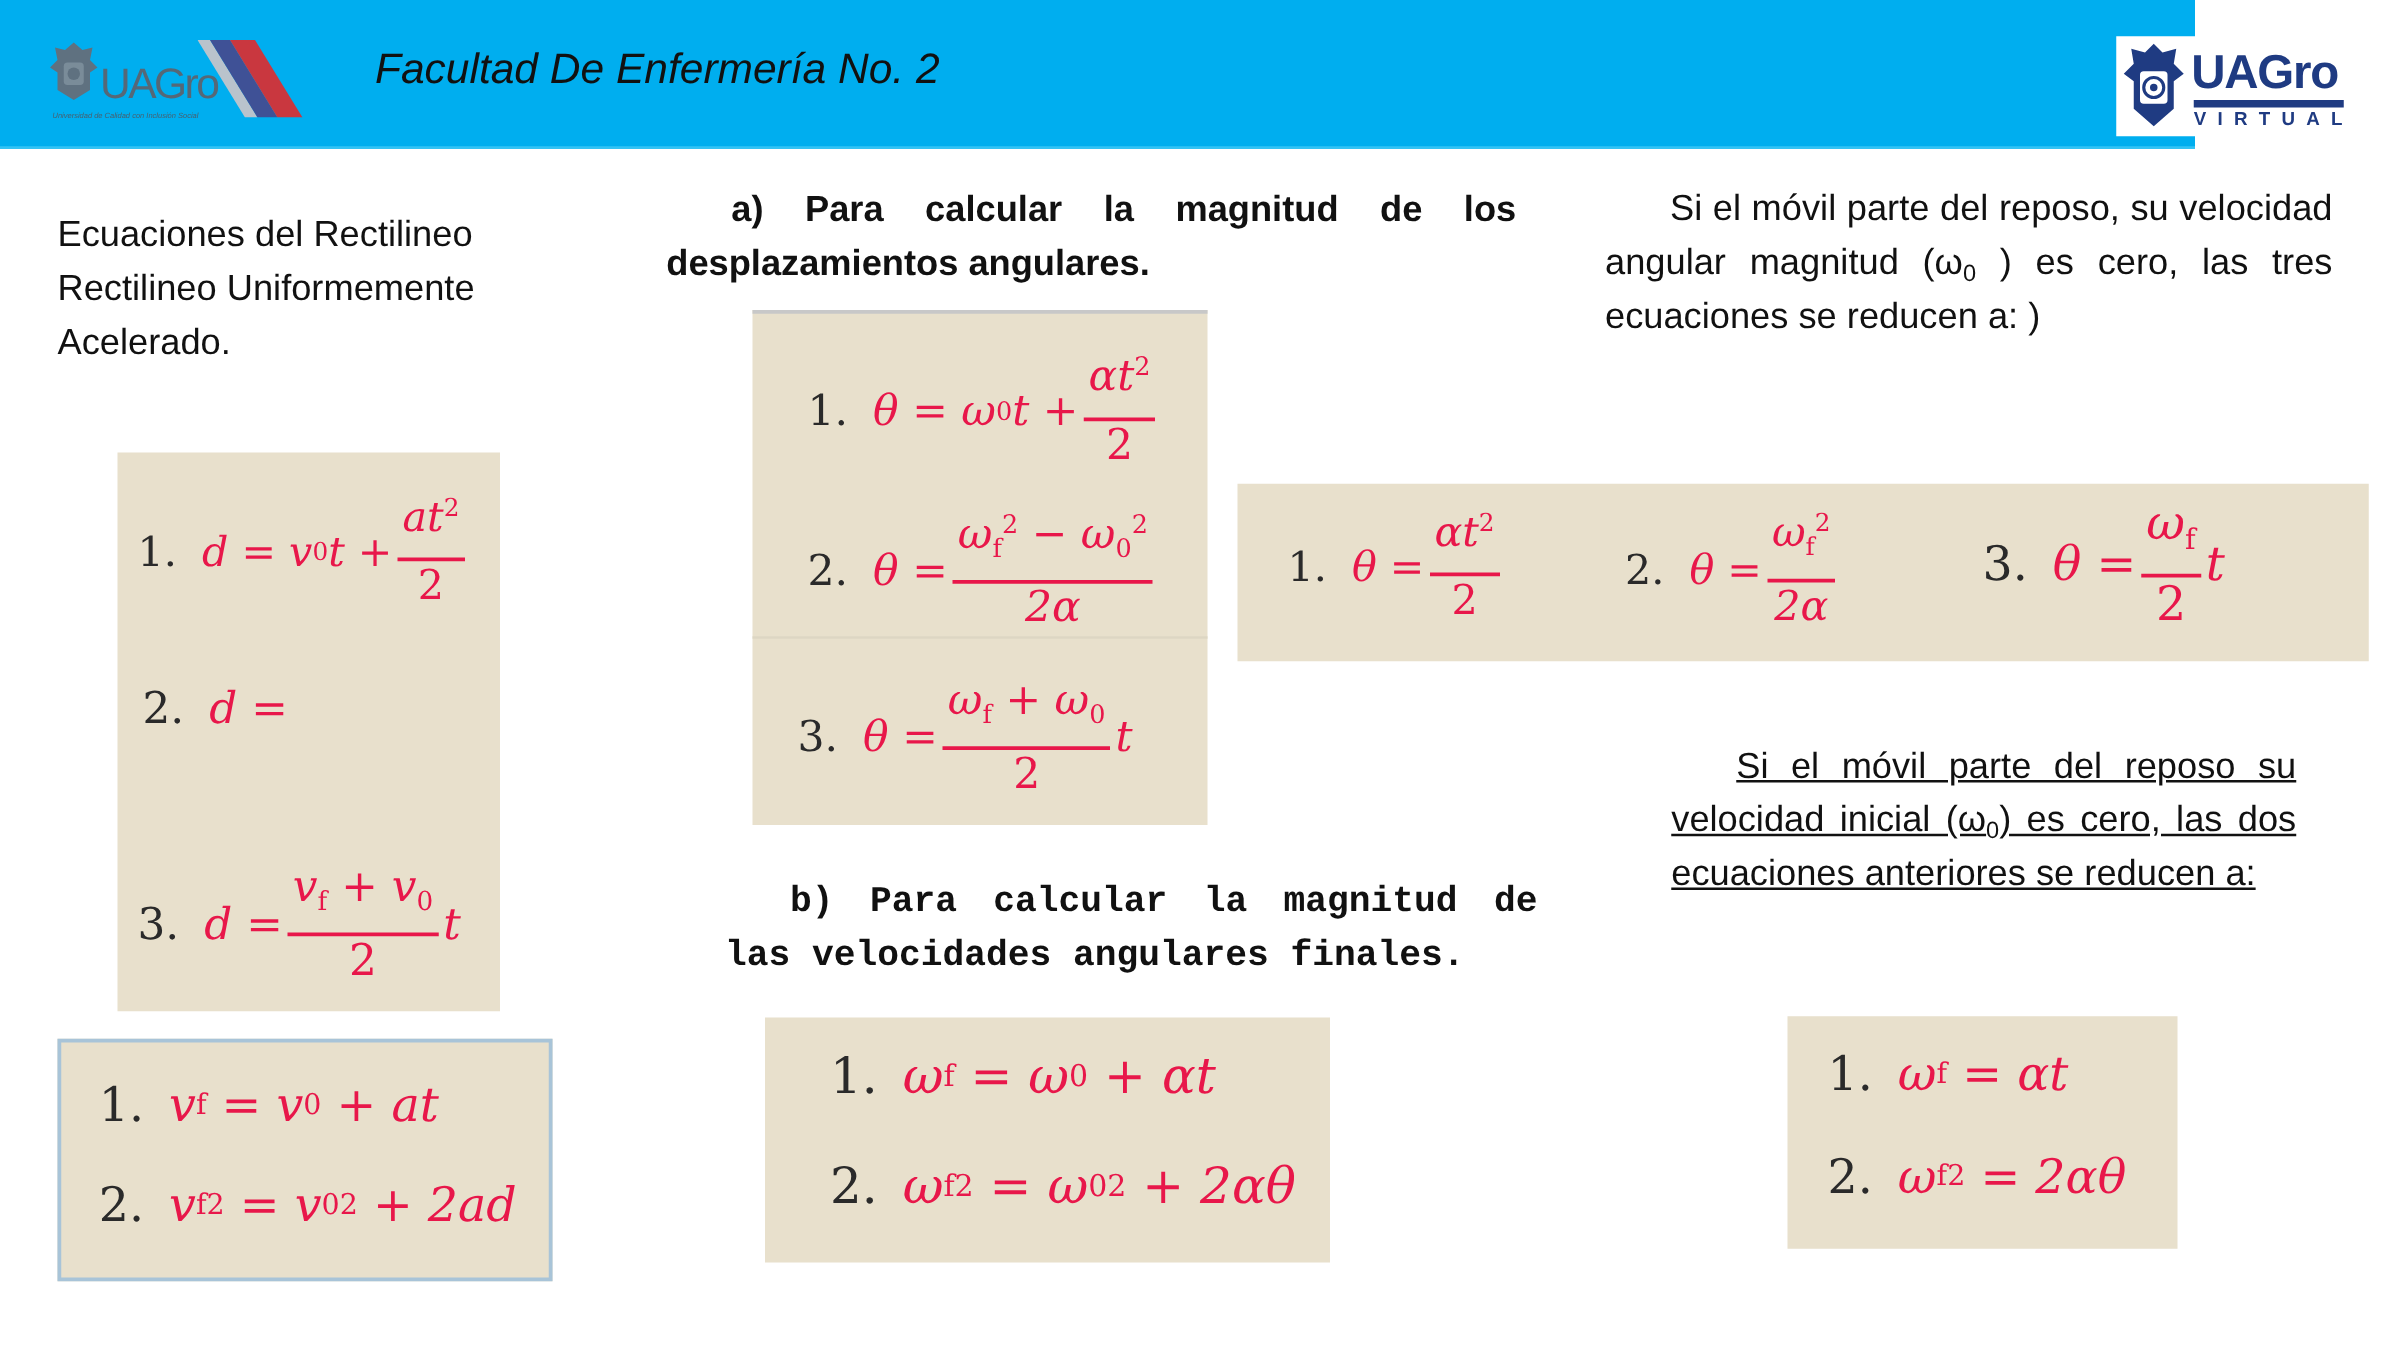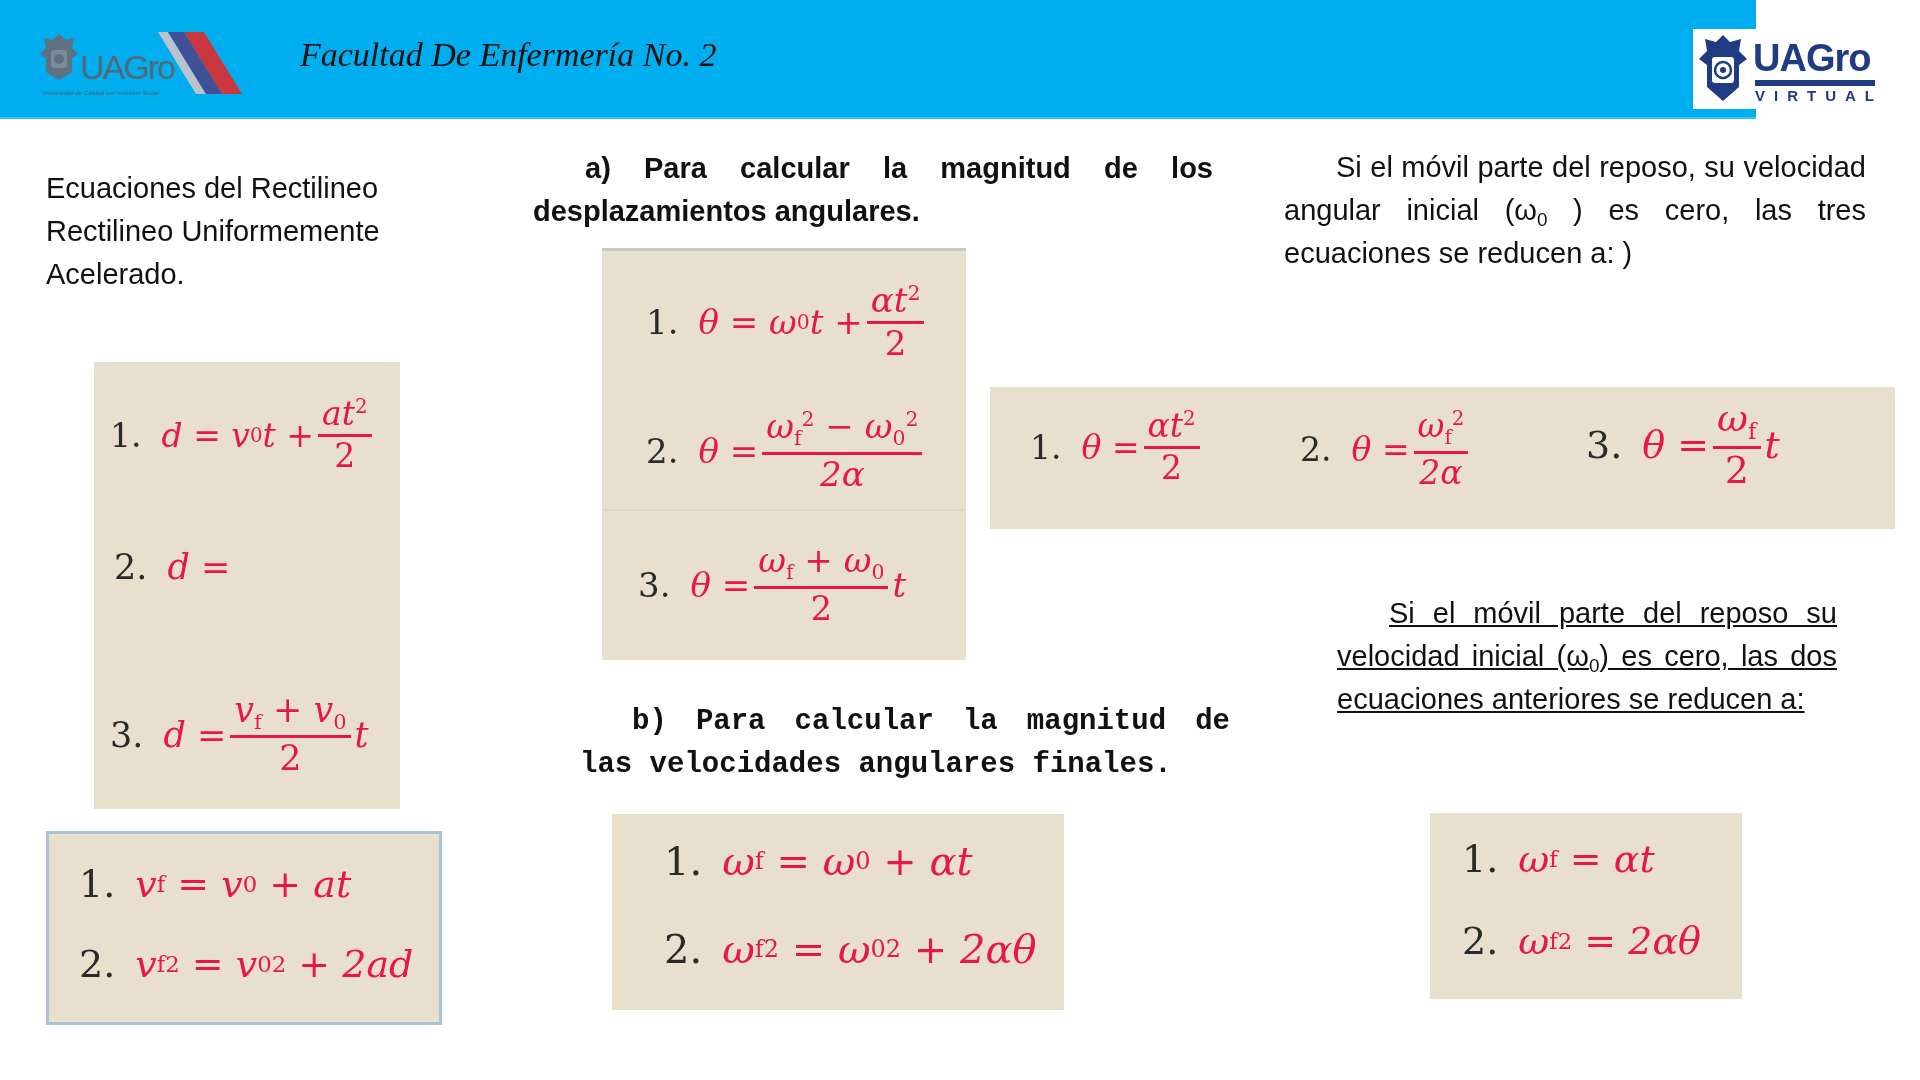--- a/index.html
+++ b/index.html
@@ -6,21 +6,21 @@
     html, body { width: 1920px; height: 1080px; overflow: hidden; background: #ffffff; }
     body { position: relative; font-family: "Liberation Sans", sans-serif; color: #111; }
 
     
     .header { position: absolute; left: 0; top: 0; width: 1756px; height: 119px; background: #00AEEF; border-bottom: 2px solid #33c3f5; }
     .logo-left { position: absolute; left: 38px; top: 28px; width: 210px; height: 70px; }
     .logo-left .crest { position: absolute; left: 0; top: 4px; width: 42px; height: 50px; }
     .logo-left .wordmark { position: absolute; left: 42px; top: 20px; font-family: "Liberation Sans", sans-serif; font-size: 34px; color: #556877; letter-spacing: -2px; }
     .logo-left .tagline { position: absolute; left: 4px; top: 62px; font-size: 6px; color: #47606f; font-style: italic; white-space: nowrap; }
     .logo-left .stripes { position: absolute; left: 120px; top: 4px; width: 90px; height: 62px; }
-    .header-title { position: absolute; left: 300px; top: 36px; font-family: Liberation Serif, serif; font-style: italic; font-size: 34px; color: #111; }
+    .header-title { position: absolute; left: 300px; top: 36px; font-family: Liberation Sans, sans-serif; font-style: italic; font-size: 34px; color: #111; }
     .logo-right { position: absolute; left: 1693px; top: 29px; width: 188px; height: 80px; background: #ffffff; }
     .logo-right .crest { position: absolute; left: 4px; top: 4px; width: 52px; height: 72px; }
     .logo-right .wordmark { position: absolute; left: 60px; top: 8px; font-family: "Liberation Sans", sans-serif; font-weight: bold; font-size: 38px; color: #1f3b82; letter-spacing: -1px; }
     .logo-right .sub-small { position: absolute; left: 62px; top: 51px; width: 120px; height: 6px; background: #1f3b82; }
     .logo-right .virtual { position: absolute; left: 62px; top: 58px; font-family: "Liberation Sans", sans-serif; font-weight: bold; font-size: 15px; letter-spacing: 9px; color: #1f3b82; }
 
     
     .text-block { position: absolute; font-family: "Liberation Sans", sans-serif; font-size: 29px; line-height: 43px; color: #111; }
     .bold { font-weight: bold; }
     .justify { text-align: justify; text-align-last: left; }
@@ -29,21 +29,21 @@
 
     
     .fbox { position: absolute; background: #E8E0CC; }
     .fbox.bordered { border: 3px solid #a8c4d8; }
     .fbox.topline { border-top: 3px solid #c8c8c8; }
     .eq { position: absolute; display: flex; align-items: center; white-space: nowrap; font-family: "DejaVu Serif", serif; }
     .num { color: #2a2a2a; font-family: "DejaVu Serif", serif; margin-right: 20px; }
     .math { color: #E8174A; font-family: "DejaVu Serif", serif; font-style: italic; display: inline-flex; align-items: center; }
     .math .up { font-style: normal; }
     .frac { display: inline-flex; flex-direction: column; align-items: center; margin: 0 4px; vertical-align: middle; }
-    .frac .n { padding: 0 4px 2px; border-bottom: 3px solid #E8174A; line-height: 1.05; }
+    .frac .n { padding: 0 4px 14px; border-bottom: 3px solid #E8174A; line-height: 1.05; }
     .frac .d { padding-top: 2px; line-height: 1.05; font-style: normal; }
     .sub { font-size: 0.6em; vertical-align: -0.35em; font-style: normal; }
     .sup { font-size: 0.6em; vertical-align: 0.6em; font-style: normal; }
     .divider { position: absolute; left: 0; right: 0; height: 2px; background: #ddd6c3; }
   </style>
 </head>
 <body>
 
 <div class="header">
   <div class="logo-left">
@@ -169,21 +169,21 @@
   </div>
   <div class="eq" style="left:52px; top:112px; font-size:40px;">
     <span class="num">2.</span>
     <span class="math">
       <span>ω</span><span class="sub">f</span><span class="sup">2</span>&nbsp;<span class="up">=</span>&nbsp;<span>ω</span><span class="sub">0</span><span class="sup">2</span>&nbsp;<span class="up">+</span>&nbsp;<span>2αθ</span>
     </span>
   </div>
 </div>
 
 <div class="text-block justify indent" style="left:1284px; top:146px; width:582px;">
-  <span>Si el móvil parte del reposo, su velocidad angular inicial (ω</span><sub class="s">0</sub><span> ) es cero, las tres ecuaciones se reducen a: )</span>
+  <span>Si el móvil parte del reposo, su velocidad angular magnitud (ω</span><sub class="s">0</sub><span> ) es cero, las tres ecuaciones se reducen a: )</span>
 </div>
 
 <div class="fbox" style="left:990px; top:387px; width:905px; height:142px;">
   <div class="eq" style="left:40px; top:22px; font-size:33px;">
     <span class="num">1.</span>
     <span class="math">
       <span>θ</span>&nbsp;<span class="up">=</span>
       <span class="frac">
           <span class="n"><span>α</span><span>t</span><span class="sup">2</span></span>
           <span class="d">2</span>

